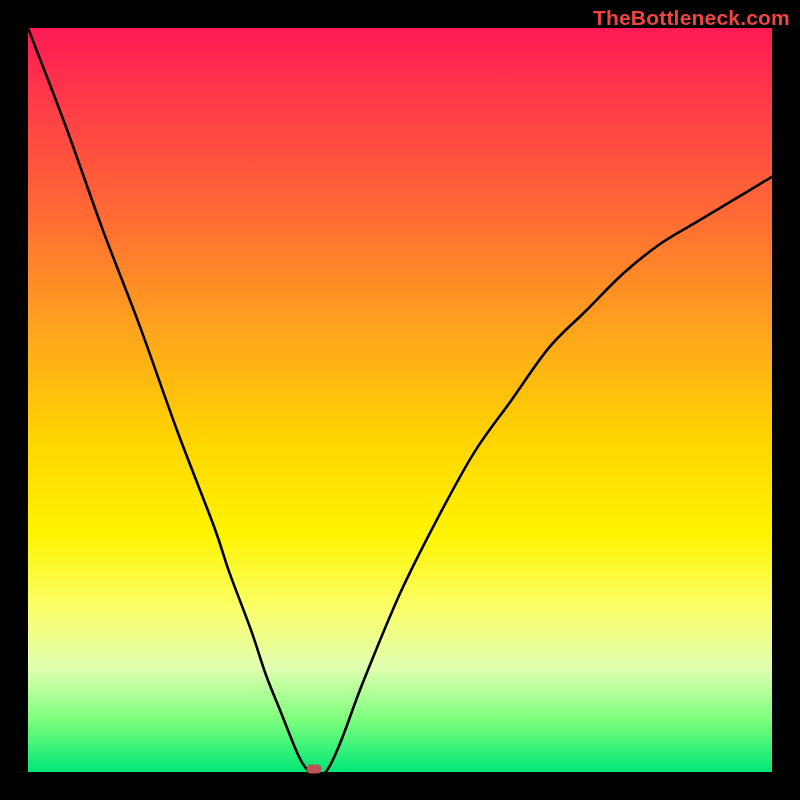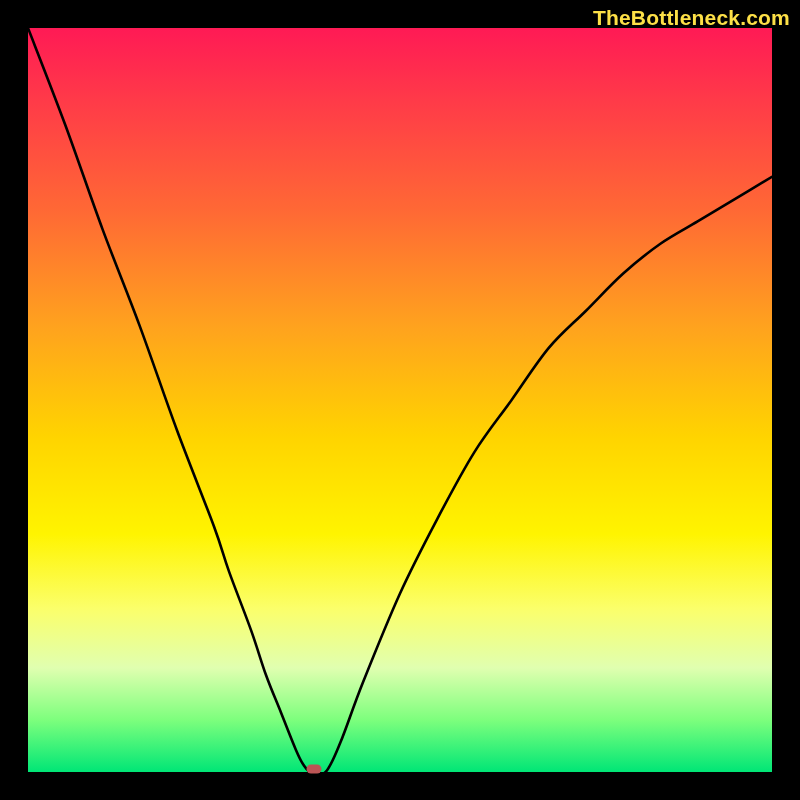--- a/index.html
+++ b/index.html
@@ -29,21 +29,21 @@
       #00e676 100%
     );
   }
   .watermark {
     position: absolute;
     top: 6px;
     right: 10px;
     font-family: Arial, Helvetica, sans-serif;
     font-size: 21px;
     font-weight: 600;
-    color: #fde047;
+    color: #ef4444;
     letter-spacing: 0.2px;
   }
   svg.curve {
     position: absolute;
     left: 0; top: 0;
     width: 744px; height: 744px;
   }
   .marker {
     position: absolute;
     width: 15px;

